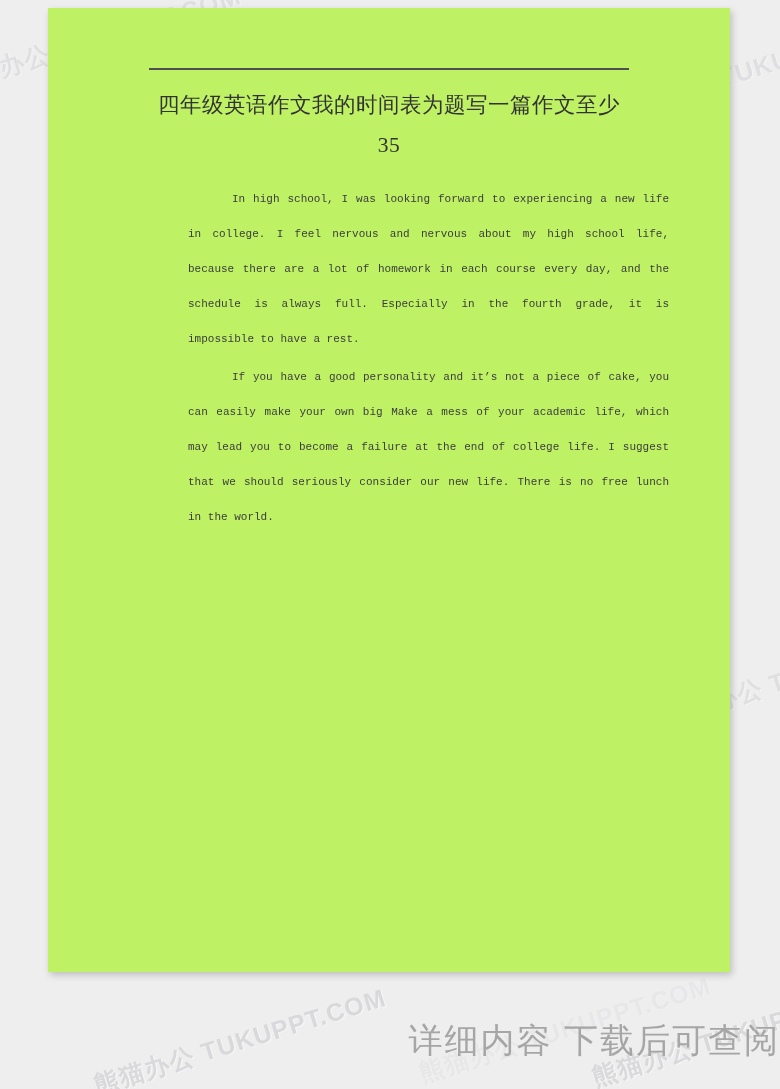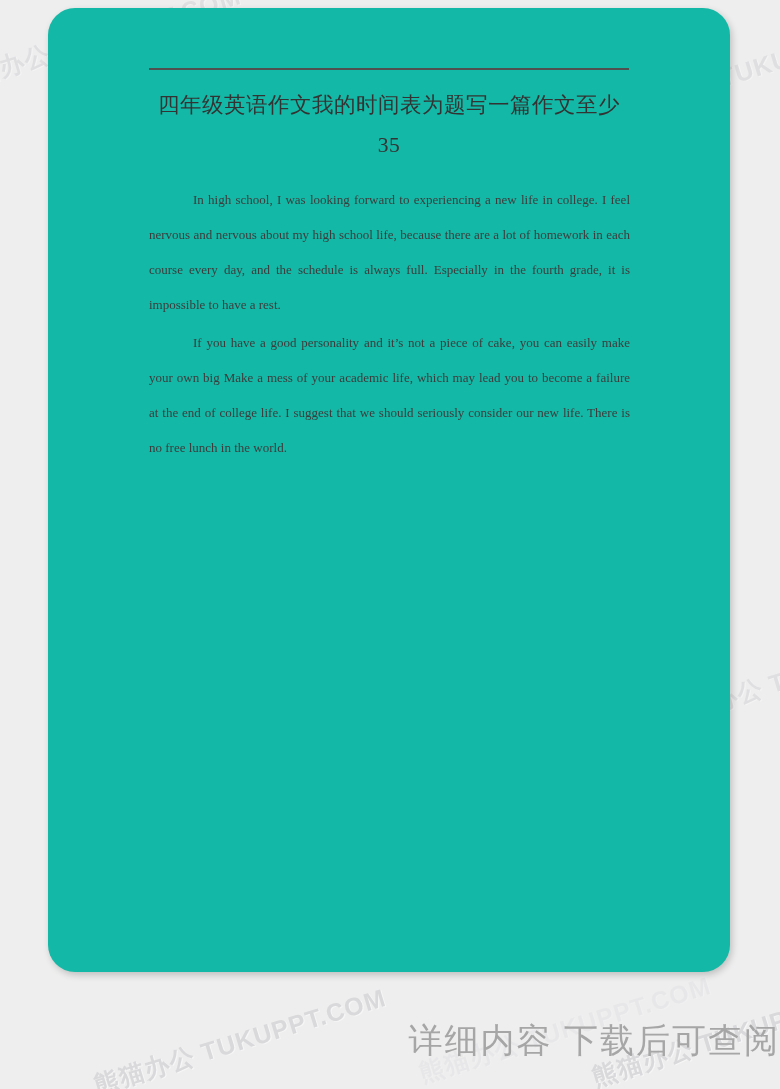--- a/index.html
+++ b/index.html
@@ -15,23 +15,22 @@
     font-family: "Liberation Sans", sans-serif;
   }
 
   
   .page {
     position: absolute;
     left: 48px;
     top: 8px;
     width: 682px;
     height: 964px;
-    background: #14b8a6;
+    background: #bef264;
     box-shadow: 2px 3px 7px rgba(0,0,0,0.20);
-    border-radius: 27px;
   }
   .doc-inner {
     padding: 60px 100px 0 101px;
   }
   .title-divider {
     width: 480px;
     height: 0;
     border-top: 2px solid #505050;
   }
   .doc-title {
@@ -40,25 +39,26 @@
     text-align: center;
     font-family: "Liberation Serif", "DejaVu Serif", serif;
     font-size: 21.5px;
     line-height: 40px;
     letter-spacing: 0.5px;
     color: #333333;
   }
   .doc-body {
     margin-top: 17px;
     width: 481px;
-    font-family: Liberation Serif, serif;
-    font-size: 13px;
+    font-family: Liberation Mono, monospace;
+    font-size: 11px;
     line-height: 35px;
     color: #3c3c3c;
     text-align: justify;
+    margin-left: 39px;
   }
   .doc-body p {
     margin: 0 0 3px 0;
     text-indent: 44px;
   }
 
   
   .wm {
     position: absolute;
     white-space: nowrap;

